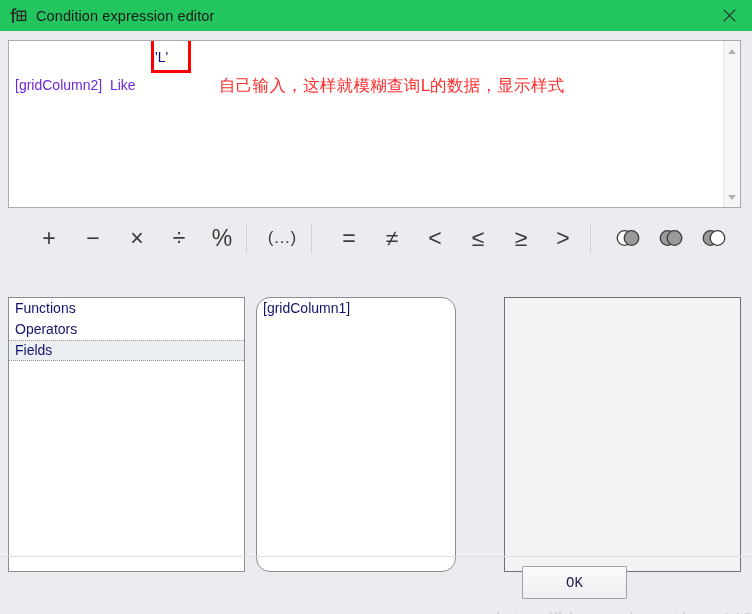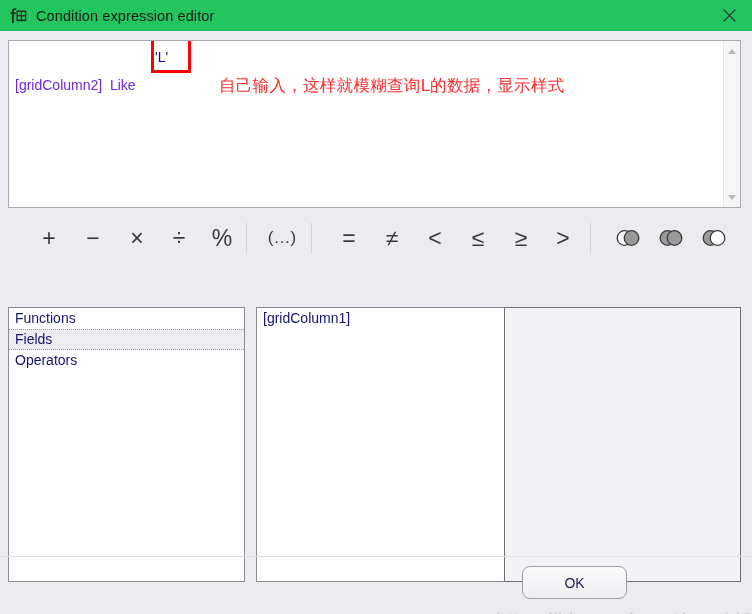--- a/index.html
+++ b/index.html
@@ -162,29 +162,29 @@
     position: absolute;
     top: 7px;
     width: 1px;
     height: 30px;
     background: #cfd1d6;
   }
 
   
   .panel {
     position: absolute;
-    top: 276px;
+    top: 266px;
     height: 275px;
     border: 1px solid #8b8d91;
     box-sizing: border-box;
     background: #ffffff;
     overflow: hidden;
   }
   .panel.p1 { left: 8px; width: 237px; }
-  .panel.p2 { left: 256px; width: 249px; }
+  .panel.p2 { left: 256px; width: 200px; border-radius: 14px; }
   .panel.p3 { left: 504px; width: 237px; background: #f2f3f5; border-color: #6e7075; }
 
   .list-item {
     height: 21px;
     line-height: 21px;
     padding-left: 6px;
     font-size: 14px;
     color: #0b0b6b;
     white-space: nowrap;
     cursor: default;
@@ -214,21 +214,22 @@
     height: 33px;
     background: linear-gradient(to bottom, #fbfbfc 0%, #eceef1 100%);
     border: 1px solid #9ea1a7;
     box-sizing: border-box;
     font-size: 14px;
     color: #1c1c4a;
     display: flex;
     align-items: center;
     justify-content: center;
     cursor: default;
-    border-radius: 8px;
+    border-radius: 1px;
+    font-family: Liberation Mono, monospace;
   }
   .btn.ok { left: 522px; }
   .btn.cancel { left: 631px; }
 
   .watermark {
     position: absolute;
     left: 496px;
     top: 578px;
     font-size: 20px;
     color: #c8cdd6;
@@ -314,22 +315,22 @@
     <div class="tb-btn" style="left:687px">
       <svg width="26" height="18" viewBox="0 0 26 18">
         <circle cx="9.5" cy="9" r="7.3" fill="#9a9a9a" stroke="#3a3a3a" stroke-width="1.3"></circle>
         <circle cx="16.5" cy="9" r="7.3" fill="#ffffff" stroke="#3a3a3a" stroke-width="1.3"></circle>
       </svg>
     </div>
   </div>
 
   <div class="panel p1">
     <div class="list-item">Functions</div>
+    <div class="list-item">Operators</div>
     <div class="list-item selected">Fields</div>
-    <div class="list-item">Operators</div>
   </div>
 
   <div class="panel p2">
     <div class="list-item">[gridColumn1]</div>
   </div>
 
   <div class="panel p3"></div>
 
   <div class="footer-sep"></div>
   <div class="btn ok">OK</div>

